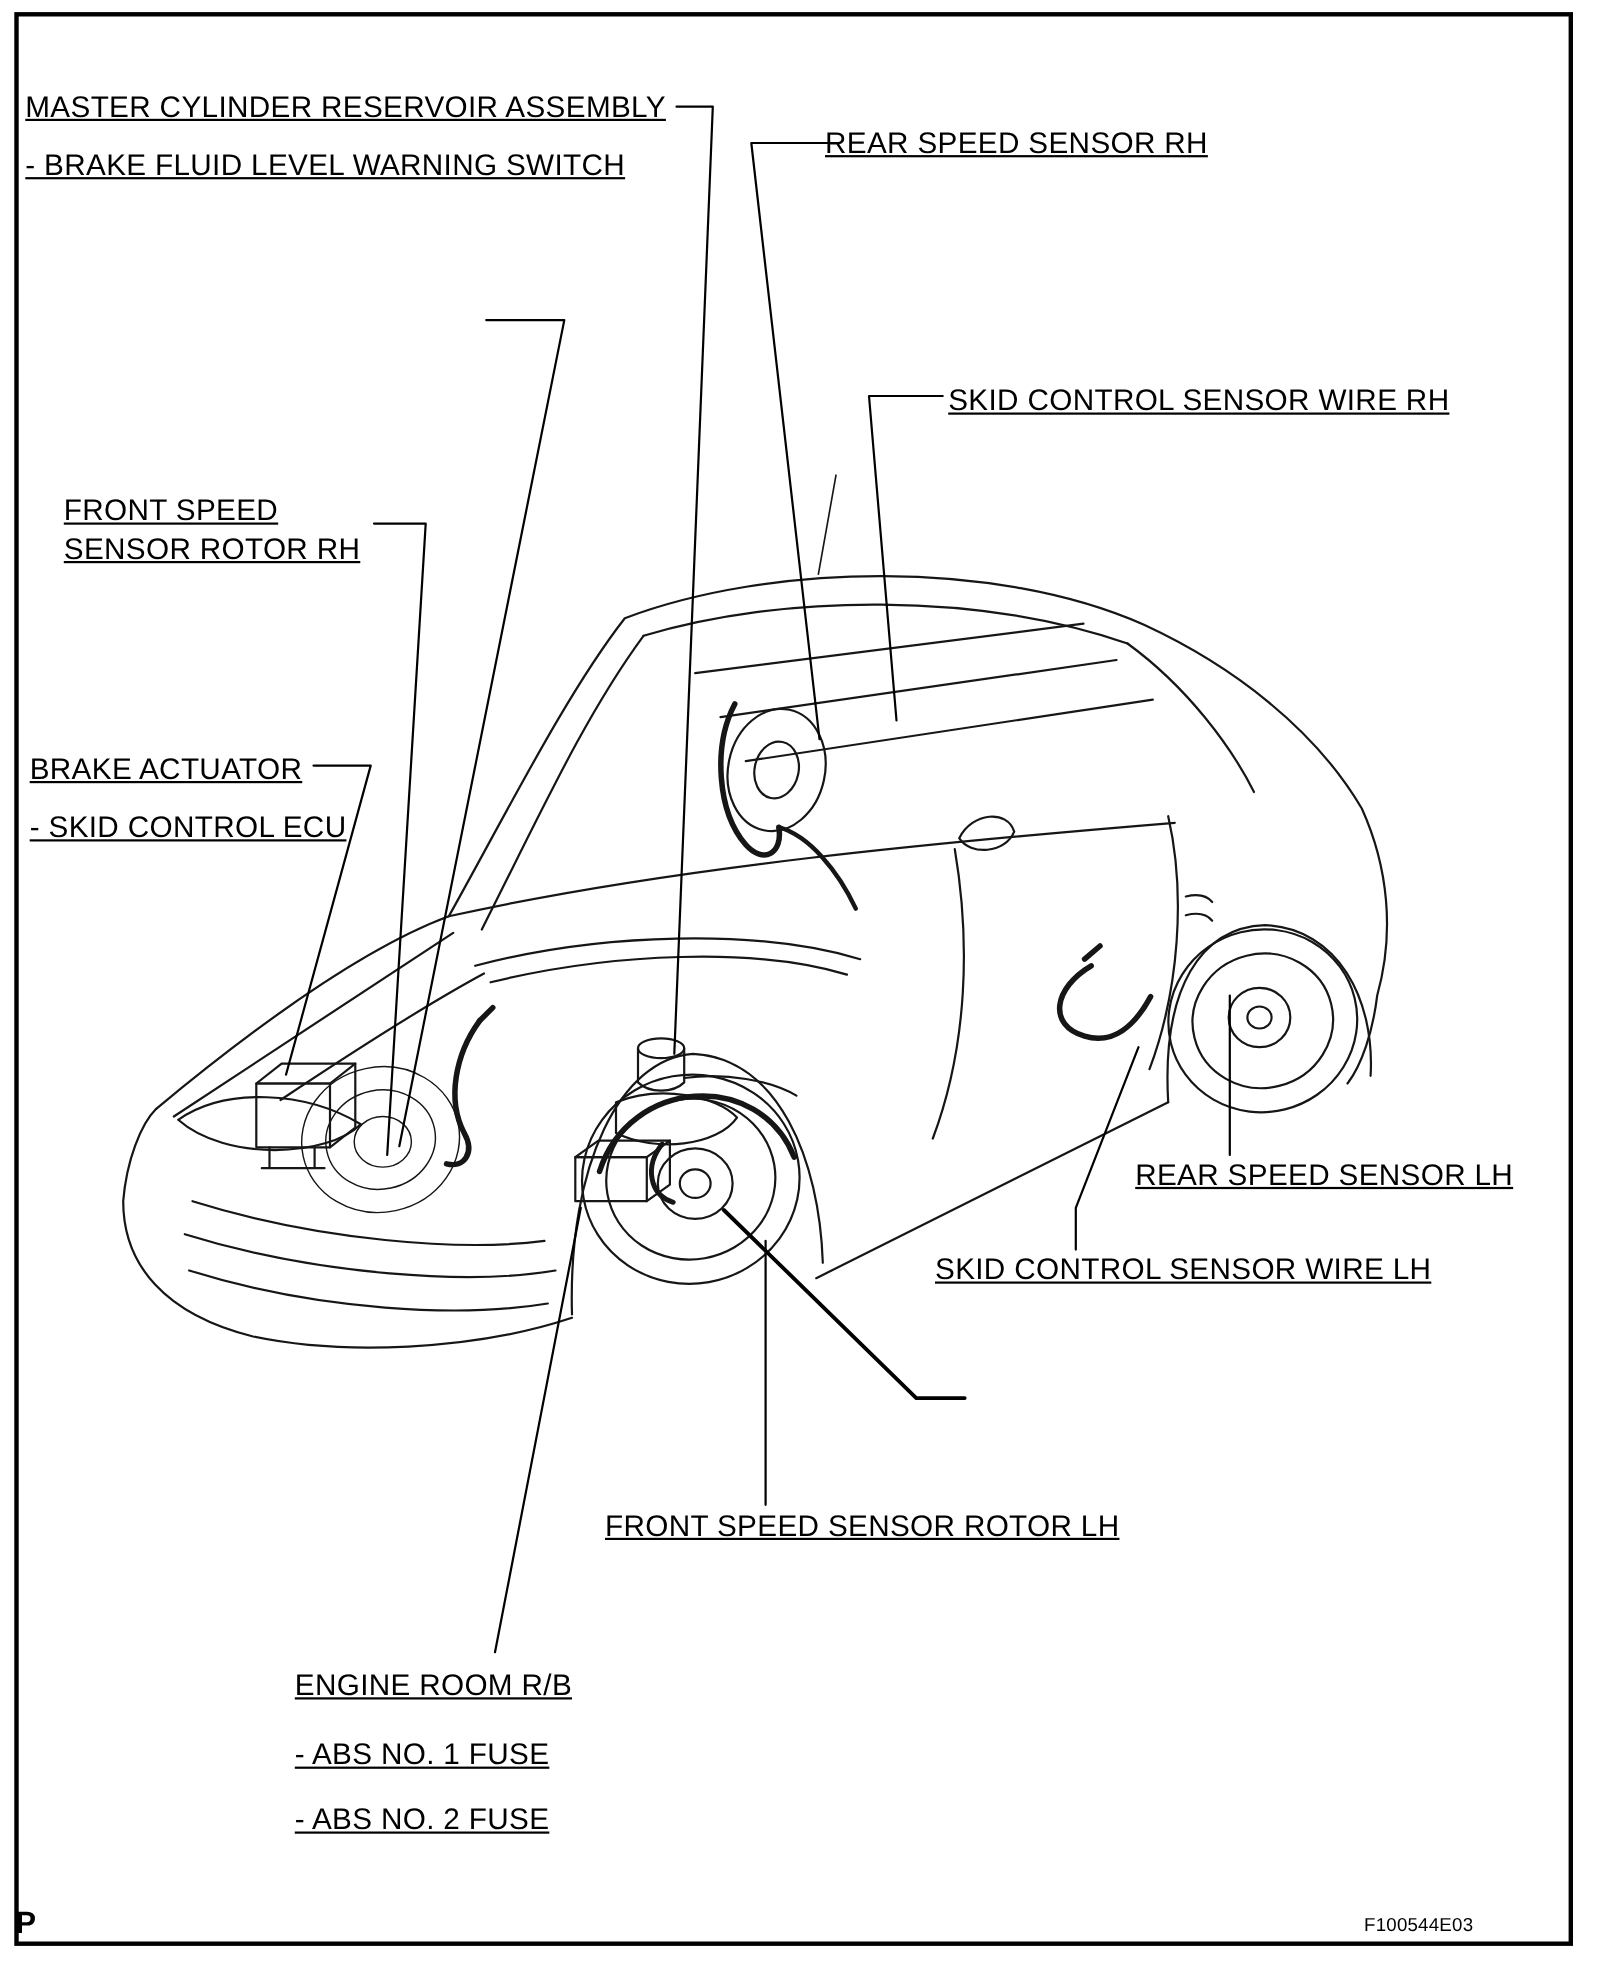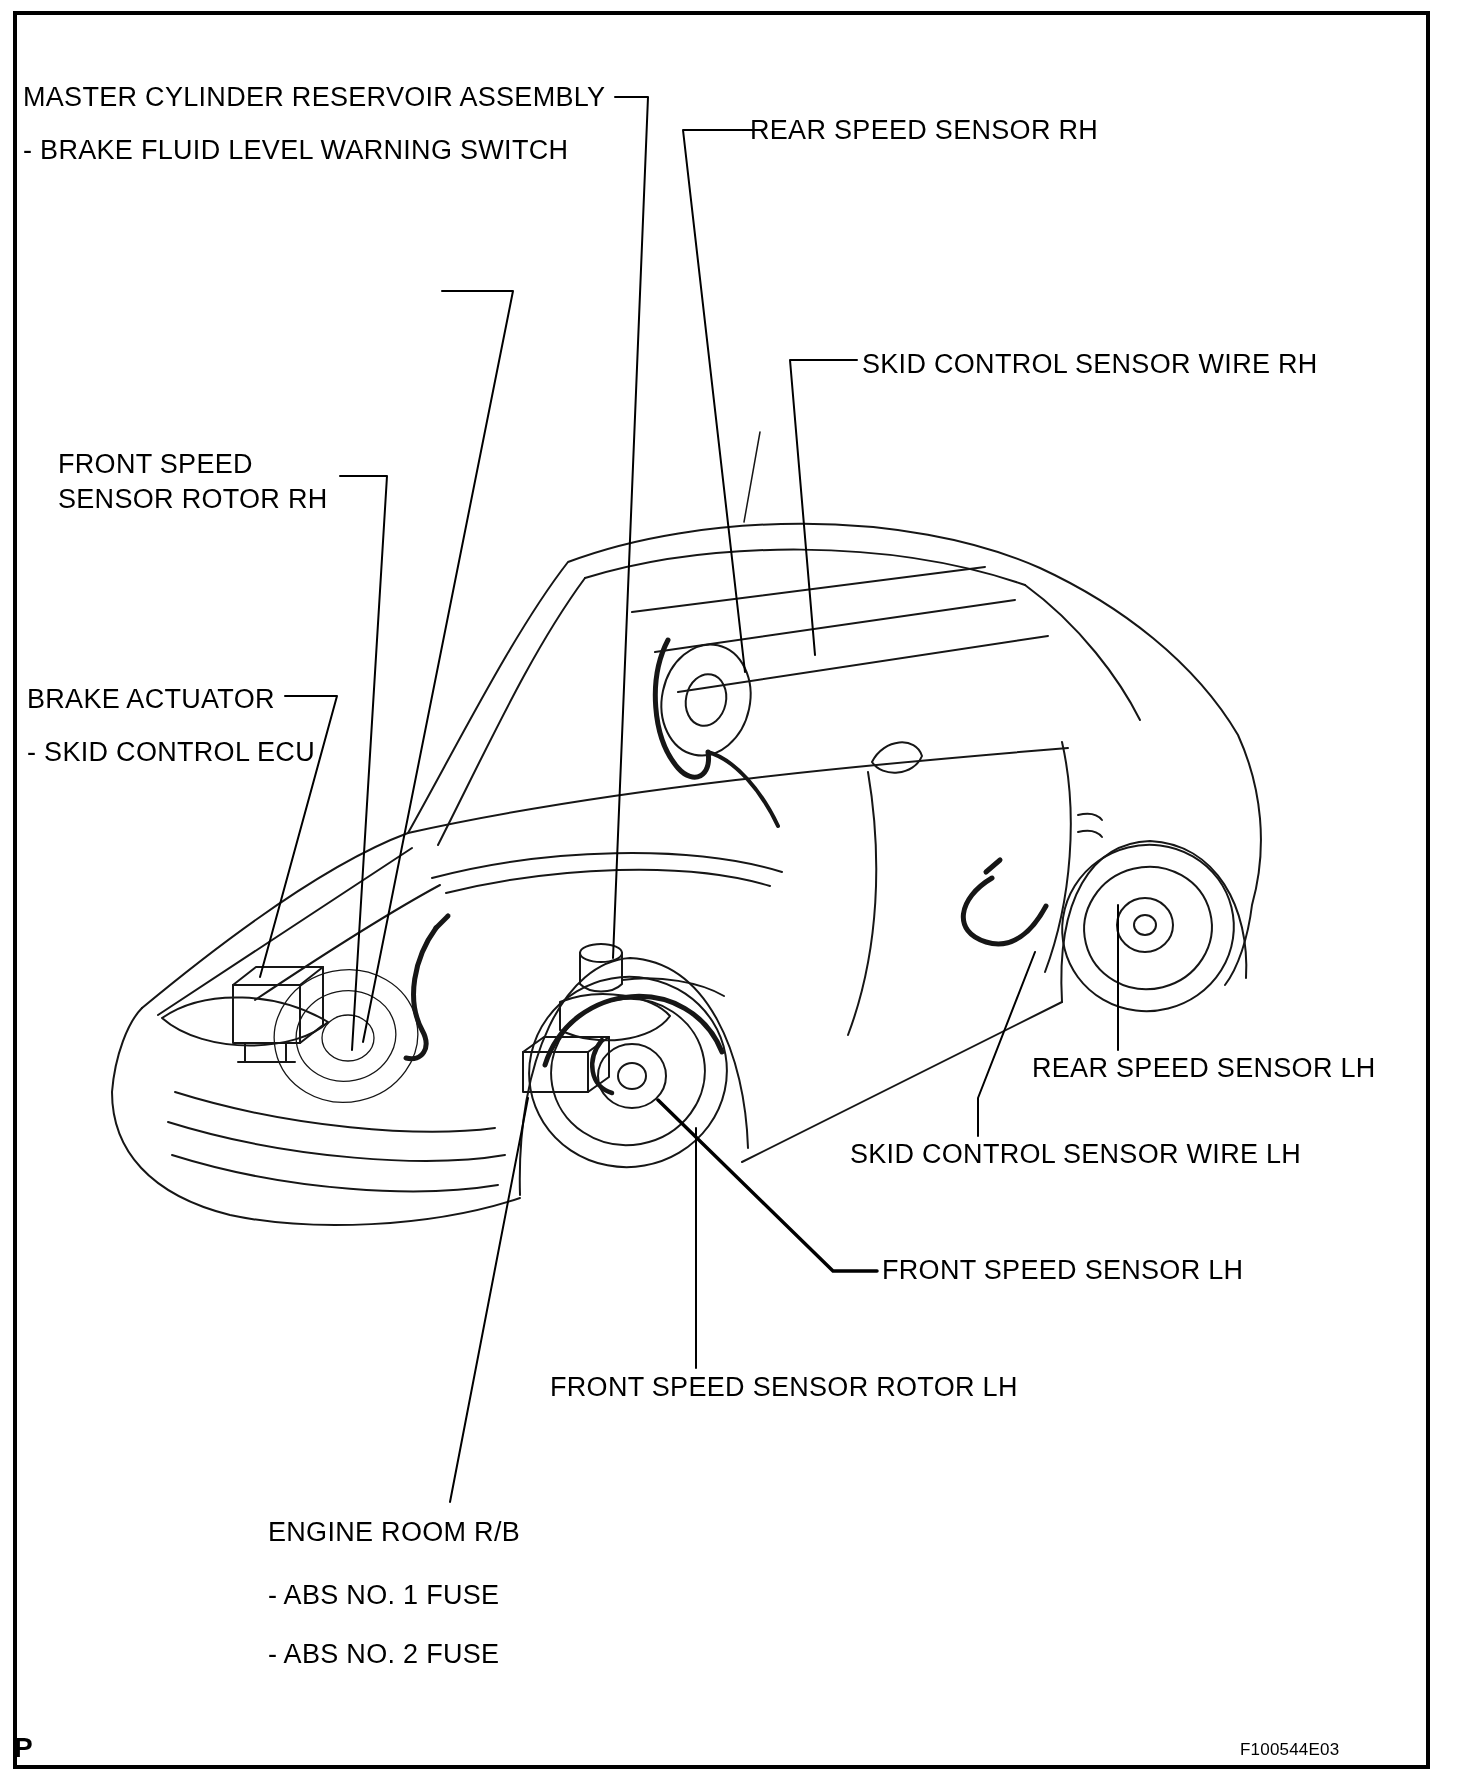--- a/index.html
+++ b/index.html
@@ -16,20 +16,21 @@
     border:4px solid #000;box-sizing:border-box;
   }
   svg.art{position:absolute;left:0;top:0;width:1472px;height:1792px;}
   .lbl{
     position:absolute;
     font-size:27px;
     line-height:1.1;
     letter-spacing:0.3px;
     white-space:nowrap;
     color:#000;
+    text-decoration:underline;
   }
   .page-marker{
     position:absolute;left:14px;top:1732px;
     font-size:28px;font-weight:bold;
   }
   .fig-code{
     position:absolute;left:1240px;top:1740px;width:182px;
     font-size:17px;text-align:left;letter-spacing:0.2px;
   }
 </style>
@@ -156,21 +157,20 @@
   <div class="lbl" style="left:58px;top:450px">FRONT SPEED</div>
   <div class="lbl" style="left:58px;top:485px">SENSOR ROTOR RH</div>
 
   <div class="lbl" style="left:27px;top:685px">BRAKE ACTUATOR</div>
   <div class="lbl" style="left:27px;top:738px">- SKID CONTROL ECU</div>
 
   <div class="lbl" style="left:1032px;top:1054px">REAR SPEED SENSOR LH</div>
 
   <div class="lbl" style="left:850px;top:1140px">SKID CONTROL SENSOR WIRE LH</div>
 
-  <div class="lbl" style="left:882px;top:1256px">FRONT SPEED SENSOR LH</div>
 
   <div class="lbl" style="left:550px;top:1373px">FRONT SPEED SENSOR ROTOR LH</div>
 
   <div class="lbl" style="left:268px;top:1518px">ENGINE ROOM R/B</div>
   <div class="lbl" style="left:268px;top:1581px">- ABS NO. 1 FUSE</div>
   <div class="lbl" style="left:268px;top:1640px">- ABS NO. 2 FUSE</div>
 
   <div class="page-marker">P</div>
 
   <div class="fig-code">F100544E03</div>

